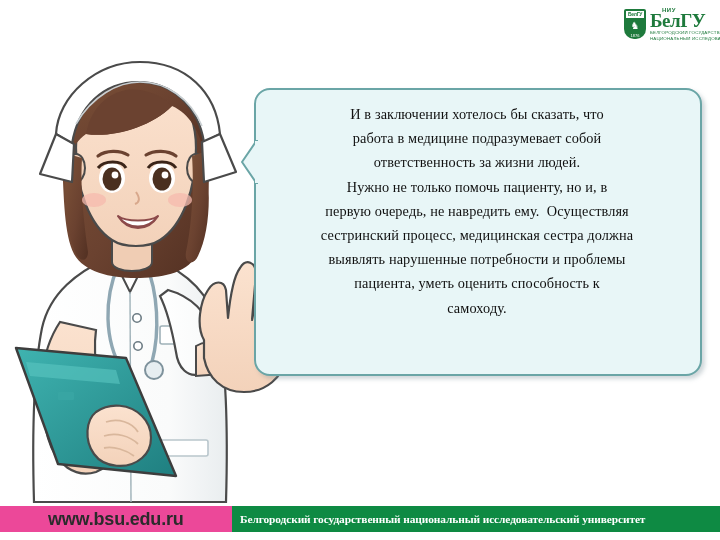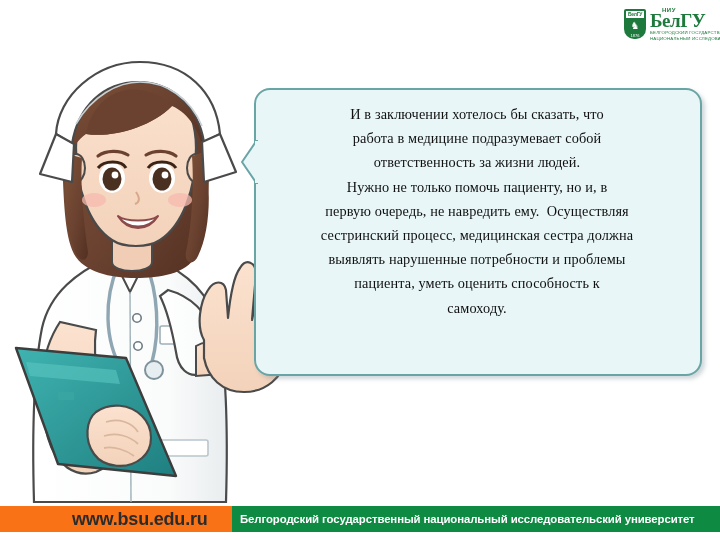--- a/index.html
+++ b/index.html
@@ -140,41 +140,40 @@
 
   
   #footer {
     position: absolute;
     left: 0; bottom: 8px;
     width: 720px; height: 26px;
     display: flex;
   }
   #footer-left {
     width: 232px; height: 26px;
-    background: #f97316;
+    background: #ec4899;
     display: flex;
     align-items: center;
-    padding-left: 24px;
   }
   #footer-url {
     font-family: "Liberation Sans", sans-serif;
     font-size: 18px;
     font-weight: bold;
     color: #2b2b2b;
     letter-spacing: -0.2px;
     margin-left: 48px;
   }
   #footer-right {
     flex: 1; height: 26px;
     background: #0e8a43;
     display: flex;
     align-items: center;
   }
   #footer-name {
-    font-family: Liberation Sans, sans-serif;
+    font-family: Liberation Serif, serif;
     font-size: 11.4px;
     font-weight: bold;
     color: #ffffff;
     letter-spacing: -0.1px;
     margin-left: 8px;
     white-space: nowrap;
   }
 </style>
 </head>
 <body>

